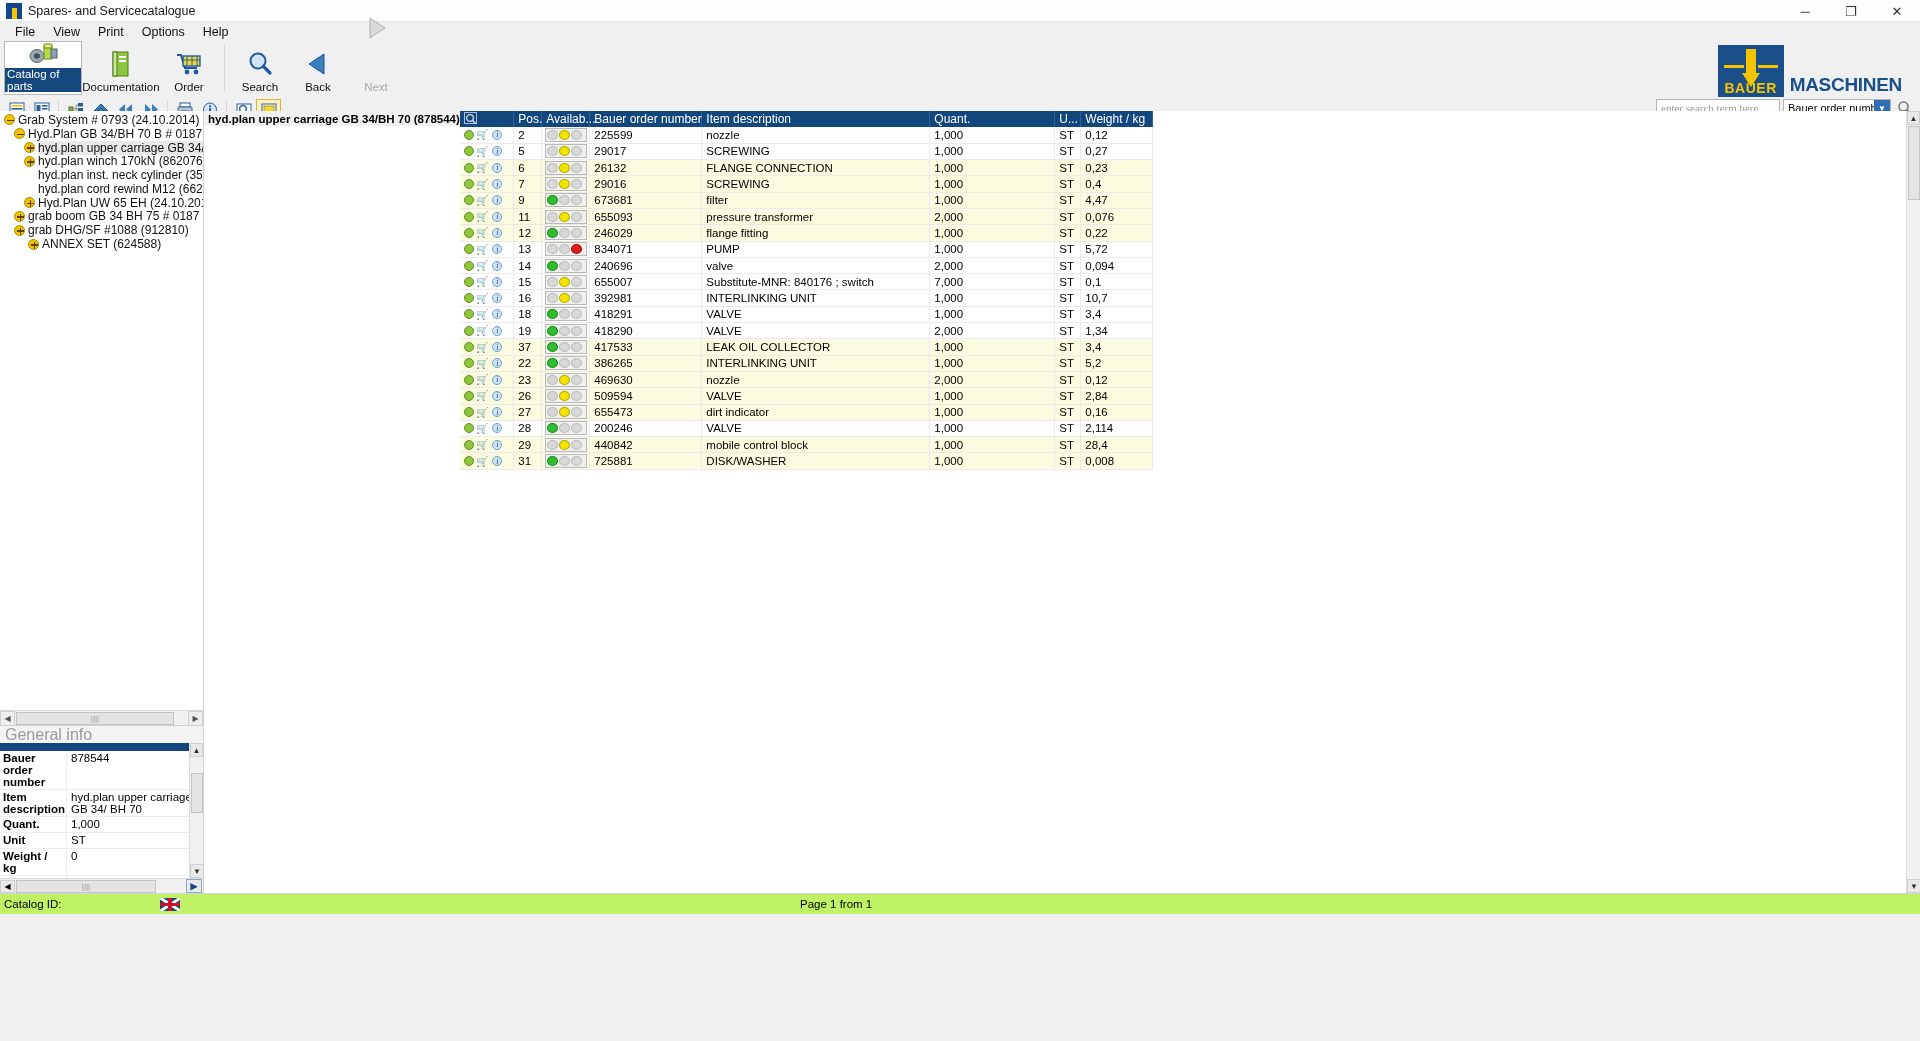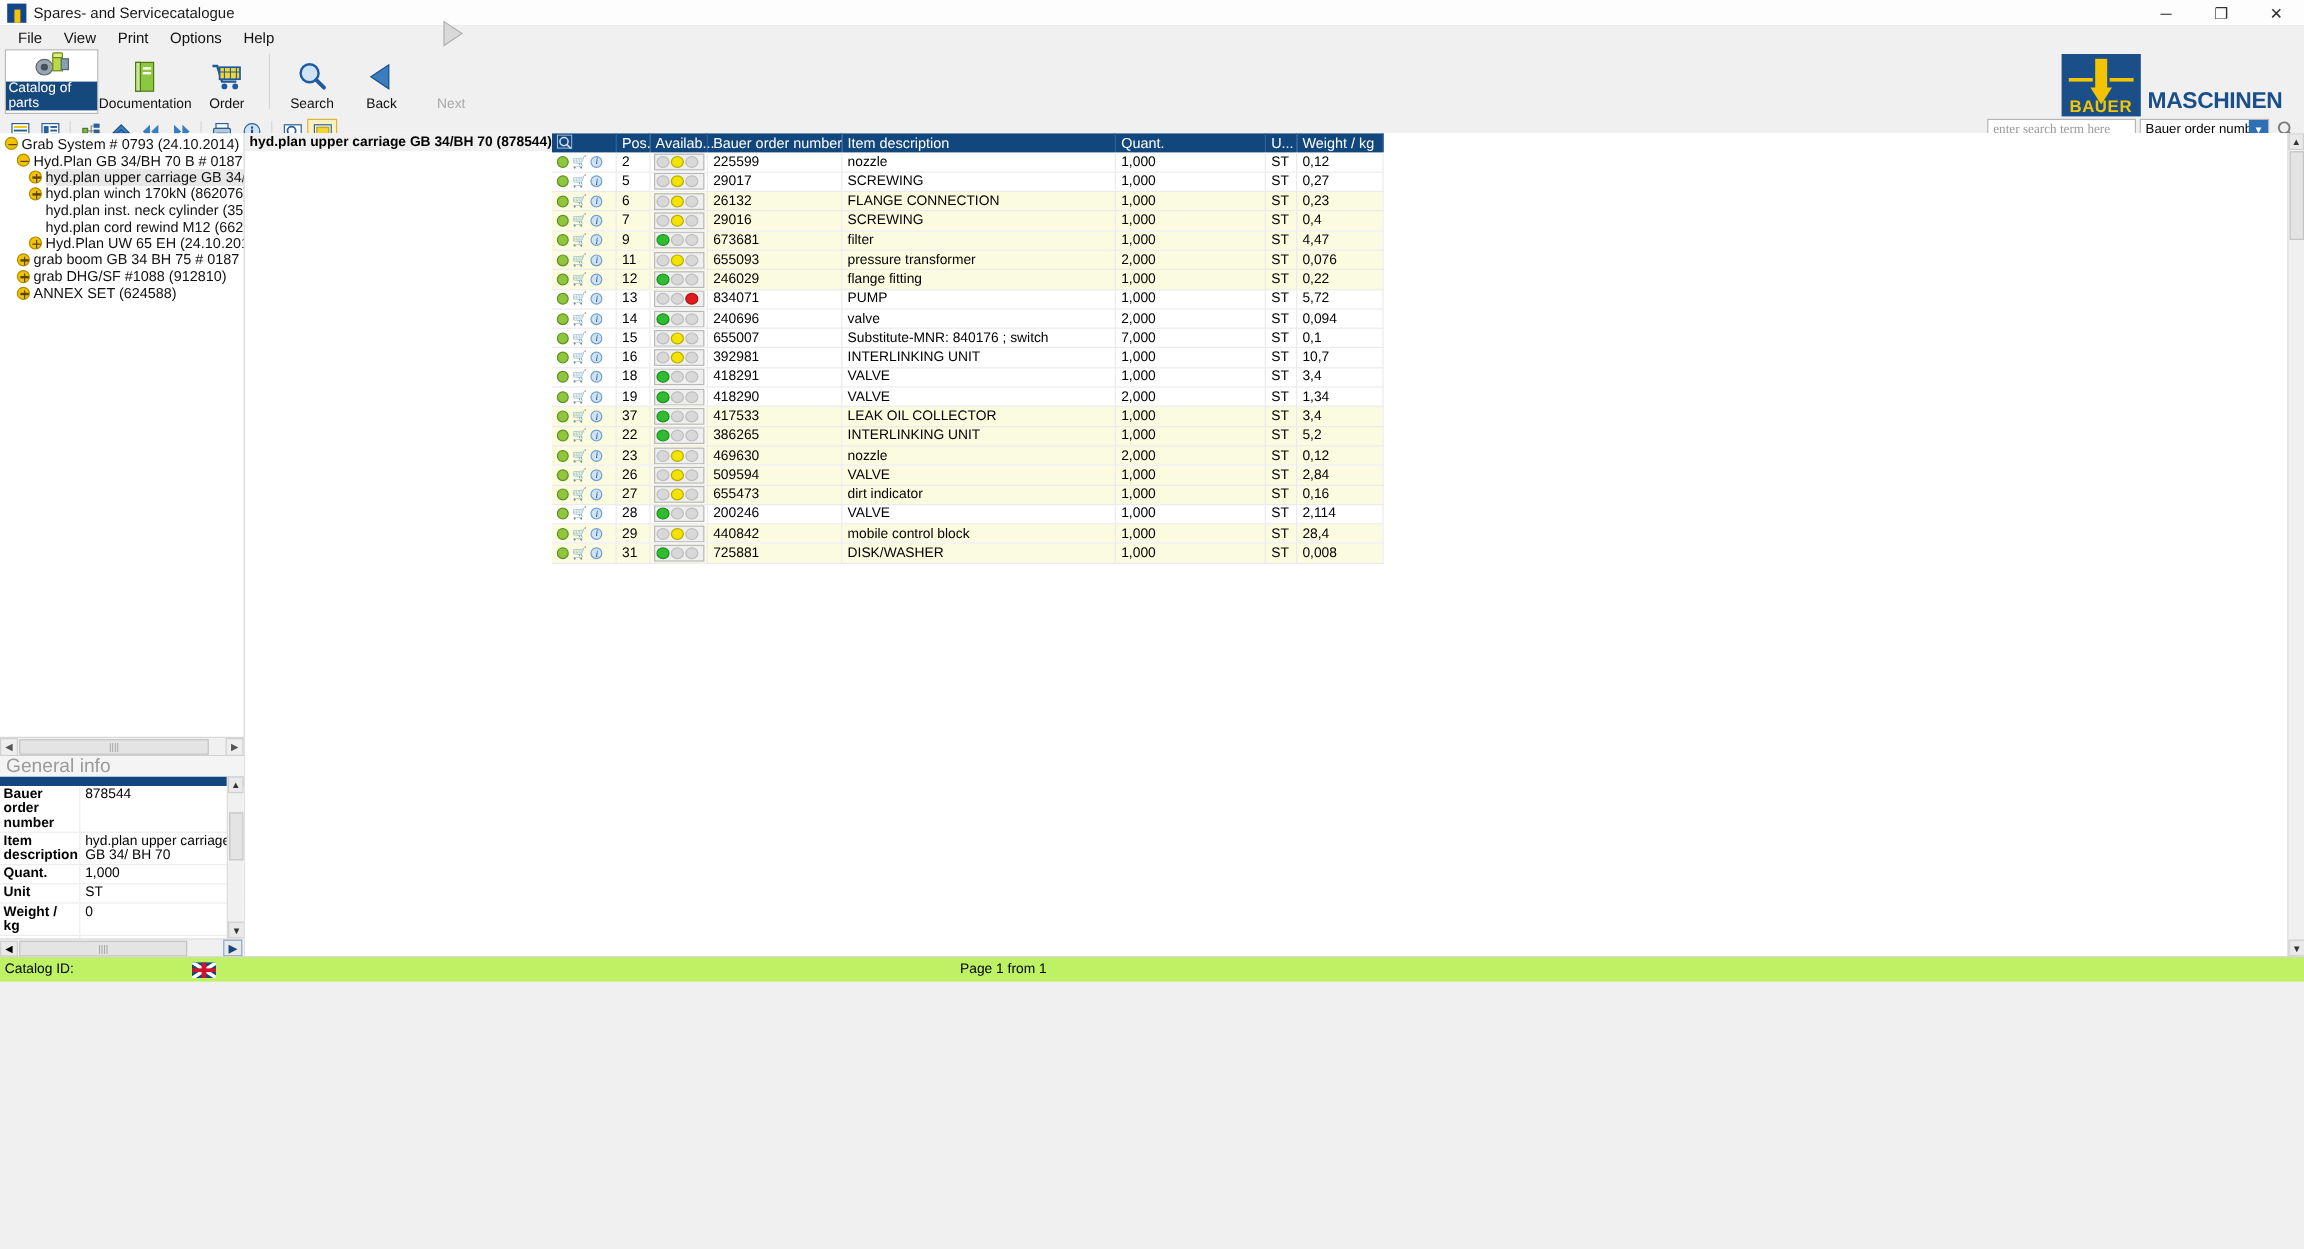--- a/index.html
+++ b/index.html
@@ -5,21 +5,21 @@
   * { box-sizing: border-box; }
   html, body {
     margin: 0; padding: 0;
     width: 1920px; height: 1041px;
     overflow: hidden;
     font-family: "Liberation Sans", sans-serif;
     font-size: 12px;
     background: #f0f0f0;
     color: #000;
   }
-  #app { position: relative; width: 1920px; height: 818px; background:#f0f0f0; }
+  #app { position: relative; width: 1920px; height: 914px; background:#f0f0f0; }
 
   
   .titlebar {
     height: 22px; background: #fdfdfd;
     display: flex; align-items: center;
     border-bottom: 1px solid #e8e8e8;
     position: relative;
   }
   .titlebar .appicon {
     width: 16px; height: 16px; margin: 0 6px 0 6px;
@@ -434,21 +434,21 @@
               <span class="circ plus"></span>
             </span>
             <span class="lbl">grab boom GB 34 BH 75 # 0187 (759481)</span>
           </div>
           <div class="tnode" style="padding-left: 14px;">
             <span class="tgl">
               <span class="circ plus"></span>
             </span>
             <span class="lbl">grab DHG/SF #1088 (912810)</span>
           </div>
-          <div class="tnode" style="padding-left: 14px;">
+          <div class="tnode" style="padding-left: 28px;">
             <span class="tgl">
               <span class="circ plus"></span>
             </span>
             <span class="lbl">ANNEX SET (624588)</span>
           </div>
         </div>
 
       <div class="hscroll">
         <div class="arrowL">◀</div>
         <div class="thumb">||||</div>

